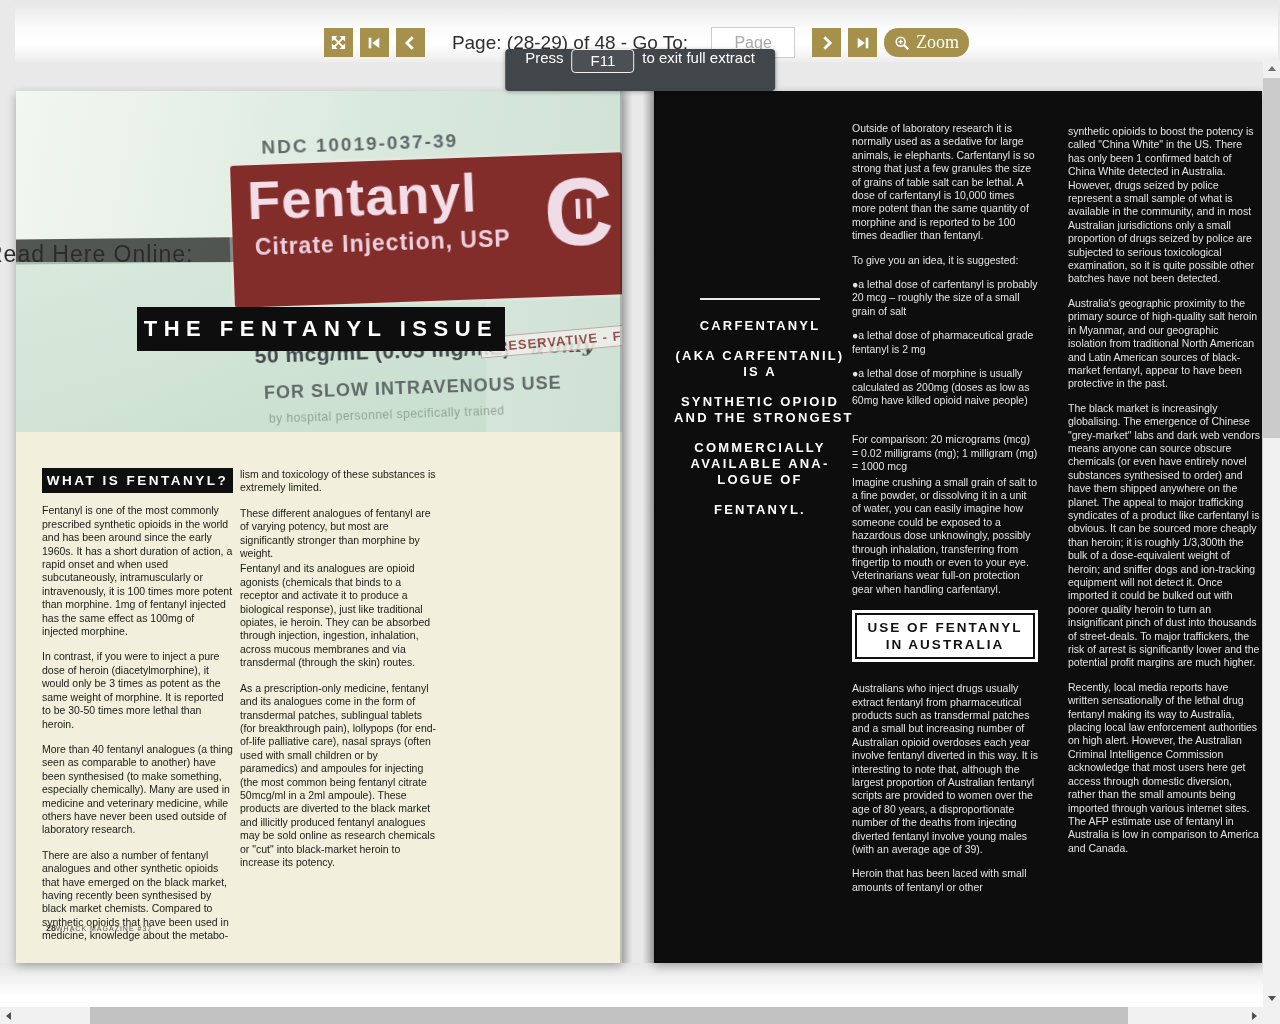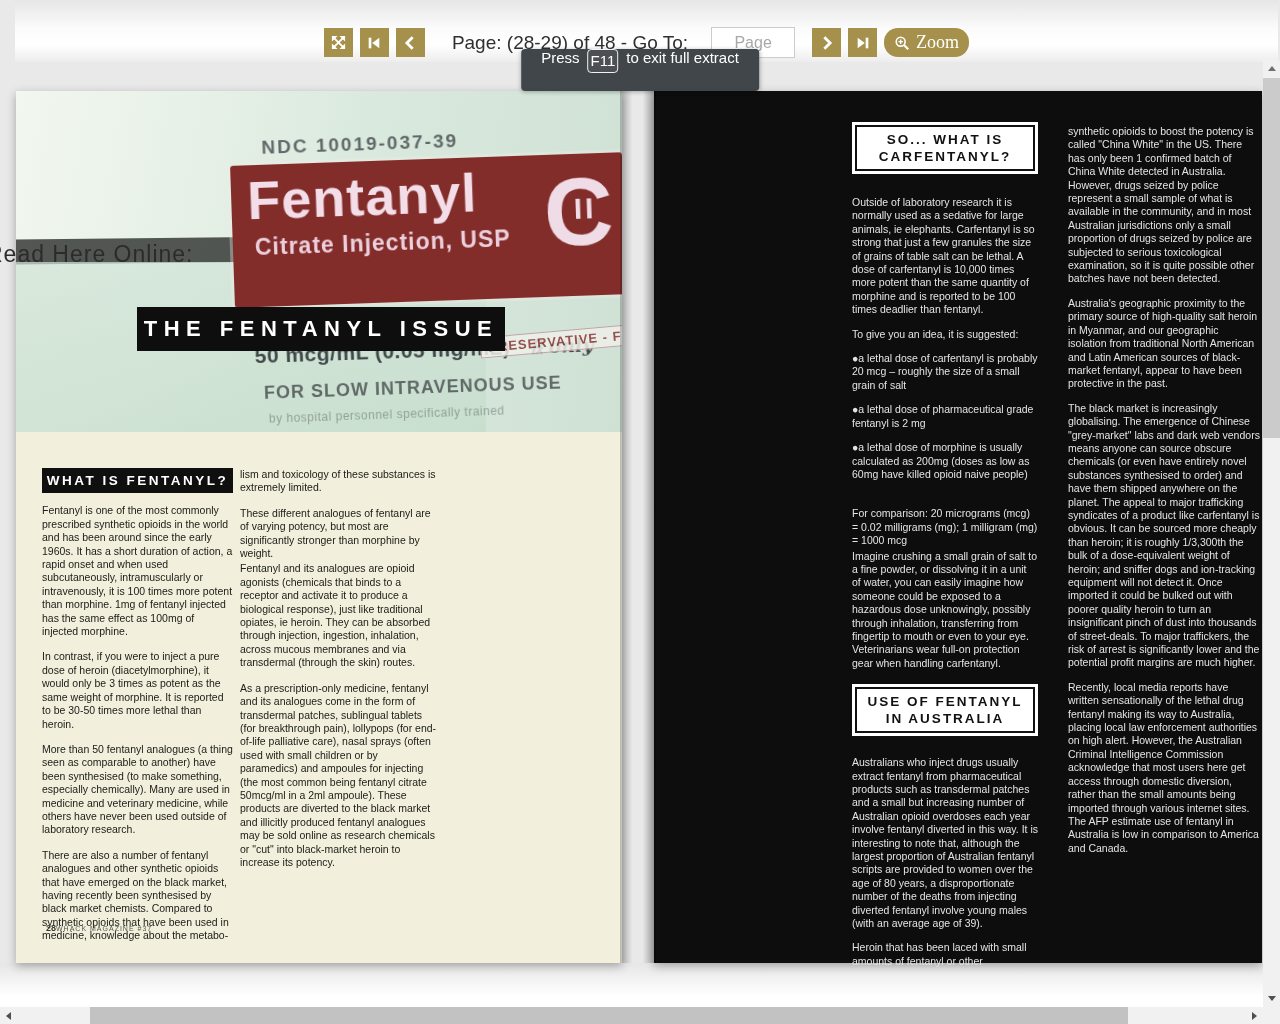--- a/index.html
+++ b/index.html
@@ -17,21 +17,21 @@
   .tb-input{width:78px;height:27px;border:1px solid #ccc;background:#fff;font-size:16px;color:#444;
             text-align:center;margin-right:10px;font-family:"Liberation Sans",sans-serif;outline:none;}
   .tb-input::placeholder{color:#a9a9a9;}
   .tb-zoom{width:auto;padding:0 10px;display:flex;gap:6px;align-items:center;height:29px;background:#a5914b;cursor:pointer;border-radius:14px;}
   .tb-zoom-text{color:#fff;font-family:"Liberation Serif","DejaVu Serif",serif;font-size:18px;}
 
   
   .toast{position:absolute;left:50%;transform:translateX(-50%);top:49px;height:42px;z-index:10;
          background:rgba(59,64,69,0.97);border-radius:4px;display:flex;align-items:flex-start;
          padding:0 20px;color:#fff;font-size:15px;box-shadow:0 1px 4px rgba(0,0,0,.3);white-space:nowrap;}
-  .keycap{border:1.5px solid #f2f2f2;border-radius:4px;padding:2px 2px 3px;margin:0 8px;font-size:15px;background:rgba(255,255,255,0.06);}
+  .keycap{border:1.5px solid #f2f2f2;border-radius:4px;padding:2px 18px 3px;margin:0 8px;font-size:15px;background:rgba(255,255,255,0.06);}
 
   
   .floor{position:absolute;left:0;top:963px;width:1280px;height:44px;background:linear-gradient(180deg,#e6e6e6,#ffffff 75%);}
   .page{position:absolute;top:91px;height:872px;box-shadow:0 3px 9px rgba(0,0,0,.3);}
   .page-left{left:16px;width:606px;background:#f2f0dc;}
   .page-right{left:654px;width:608px;background:#0d0d0d;}
   .gutter{position:absolute;left:620px;top:91px;width:36px;height:872px;z-index:3;pointer-events:none;
           background:linear-gradient(90deg,rgba(0,0,0,.22),rgba(0,0,0,0) 35%,rgba(0,0,0,0) 62%,rgba(0,0,0,.3));}
 
   
@@ -199,21 +199,21 @@
     </div>
 
     <div class="title-banner">
       <span>THE FENTANYL ISSUE</span>
     </div>
 
     <div class="lp-col col1">
       <div class="head-black">WHAT IS FENTANYL?</div>
       <p>Fentanyl is one of the most commonly prescribed synthetic opioids in the world and has been around since the early 1960s. It has a short duration of action, a rapid onset and when used subcutaneously, intramuscularly or intravenously, it is 100 times more potent than morphine. 1mg of fentanyl injected has the same effect as 100mg of injected morphine.</p>
       <p>In contrast, if you were to inject a pure dose of heroin (diacetylmorphine), it would only be 3 times as potent as the same weight of morphine. It is reported to be 30-50 times more lethal than heroin.</p>
-      <p>More than 50 fentanyl analogues (a thing seen as comparable to another) have been synthesised (to make something, especially chemically). Many are used in medicine and veterinary medicine, while others have never been used outside of laboratory research.</p>
+      <p>More than 40 fentanyl analogues (a thing seen as comparable to another) have been synthesised (to make something, especially chemically). Many are used in medicine and veterinary medicine, while others have never been used outside of laboratory research.</p>
       <p>There are also a number of fentanyl analogues and other synthetic opioids that have emerged on the black market, having recently been synthesised by black market chemists. Compared to synthetic opioids that have been used in medicine, knowledge about the metabo-</p>
     </div>
 
     <div class="lp-col col2">
       <p>lism and toxicology of these substances is extremely limited.</p>
       <p class="tight">These different analogues of fentanyl are of varying potency, but most are significantly stronger than morphine by weight.</p>
       <p>Fentanyl and its analogues are opioid agonists (chemicals that binds to a receptor and activate it to produce a biological response), just like traditional opiates, ie heroin. They can be absorbed through injection, ingestion, inhalation, across mucous membranes and via transdermal (through the skin) routes.</p>
       <p>As a prescription-only medicine, fentanyl and its analogues come in the form of transdermal patches, sublingual tablets (for breakthrough pain), lollypops (for end-of-life palliative care), nasal sprays (often used with small children or by paramedics) and ampoules for injecting (the most common being fentanyl citrate 50mcg/ml in a 2ml ampoule). These products are diverted to the black market and illicitly produced fentanyl analogues may be sold online as research chemicals or "cut" into black-market heroin to increase its potency.</p>
     </div>
 
@@ -226,25 +226,34 @@
     <div class="lp-footer">
       <span class="lp-pagenum">28</span>
       <span class="lp-mag">WHACK MAGAZINE #37</span>
     </div>
   </div>
 
   <div class="read-here">Read Here Online:</div>
 
   <div class="page page-right">
 
+    <div class="rp-quote">
+      <div class="rule-w"></div>
+      <div class="ql qgap">CARFENTANYL</div>
+      <div class="ql">(AKA CARFENTANIL)</div>
+      <div class="ql qgap">IS A</div>
+      <div class="ql">SYNTHETIC OPIOID</div>
+      <div class="ql qgap">AND THE STRONGEST</div>
+      <div class="ql">COMMERCIALLY</div>
+      <div class="ql">AVAILABLE ANA-</div>
+      <div class="ql qgap">LOGUE OF</div>
+      <div class="ql">FENTANYL.</div>
+    </div>
 
     <div class="rp-col colA">
-      <div class="head-white">
-        <div class="inner">SO... WHAT IS CARFENTANYL?</div>
-      </div>
       <p>Outside of laboratory research it is normally used as a sedative for large animals, ie elephants. Carfentanyl is so strong that just a few granules the size of grains of table salt can be lethal. A dose of carfentanyl is 10,000 times more potent than the same quantity of morphine and is reported to be 100 times deadlier than fentanyl.</p>
       <p>To give you an idea, it is suggested:</p>
       <p>●a lethal dose of carfentanyl is probably 20 mcg – roughly the size of a small grain of salt</p>
       <p>●a lethal dose of pharmaceutical grade fentanyl is 2 mg</p>
       <p>●a lethal dose of morphine is usually calculated as 200mg (doses as low as 60mg have killed opioid naive people)</p>
       <p class="gap-lg tight">For comparison: 20 micrograms (mcg) = 0.02 milligrams (mg); 1 milligram (mg) = 1000 mcg</p>
       <p>Imagine crushing a small grain of salt to a fine powder, or dissolving it in a unit of water, you can easily imagine how someone could be exposed to a hazardous dose unknowingly, possibly through inhalation, transferring from fingertip to mouth or even to your eye. Veterinarians wear full-on protection gear when handling carfentanyl.</p>
       <div class="head-white second">
         <div class="inner">USE OF FENTANYL IN AUSTRALIA</div>
       </div>

